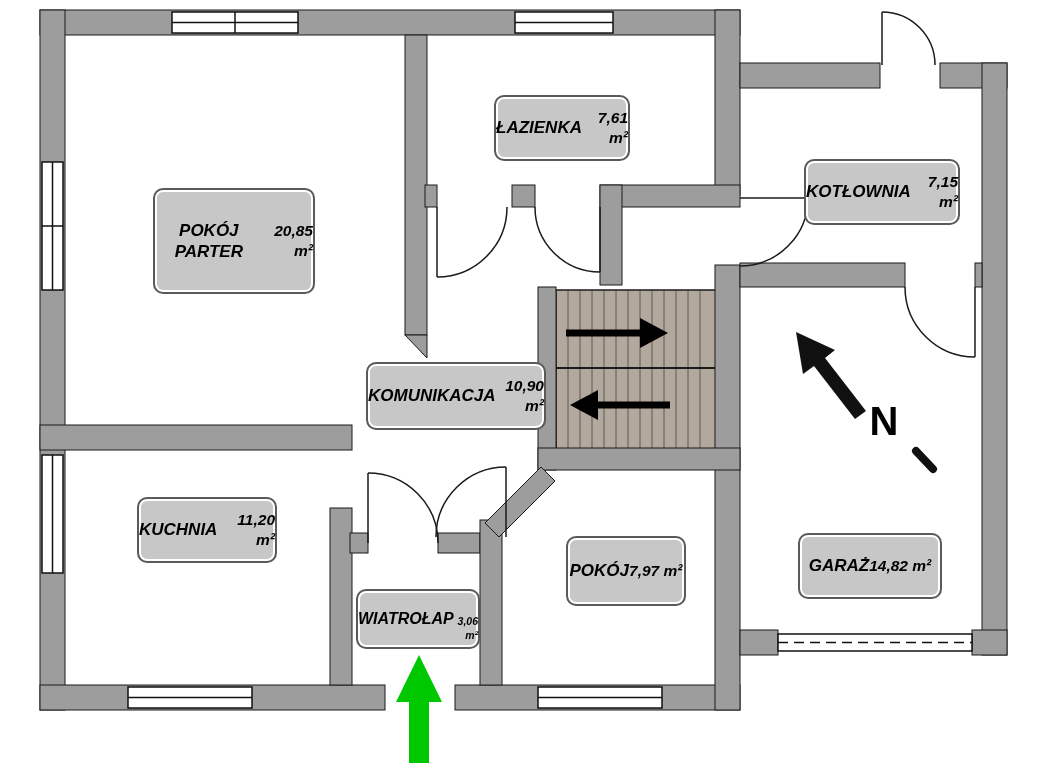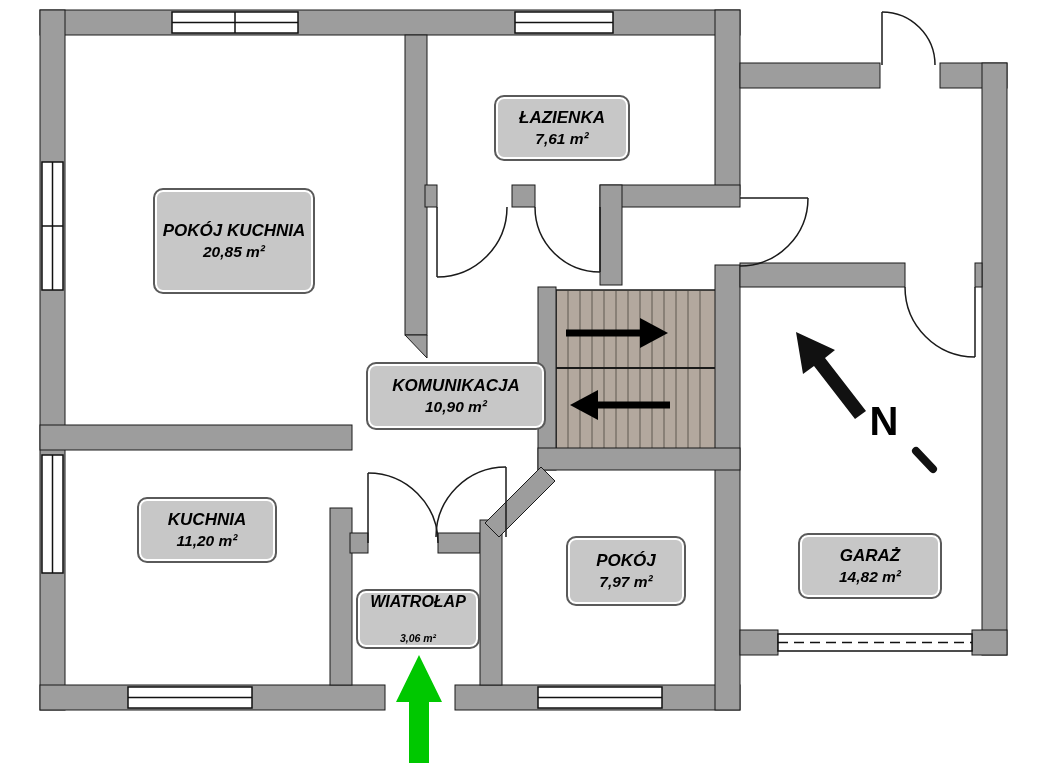--- a/index.html
+++ b/index.html
@@ -10,21 +10,21 @@
     font-family:"Liberation Sans",sans-serif;
     overflow:hidden;
   }
   .plan svg{position:absolute;left:0;top:0;}
   .label-box{
     position:absolute;
     background:#c7c7c7;
     border:2px solid #5a5a5a;
     border-radius:10px;
     box-shadow:inset 0 0 0 2px #ffffff;
-    display:flex;flex-direction:column;
+    display:flex;flex-direction:row;
     align-items:center;justify-content:center;
     text-align:center;
     color:#000;
     z-index:5;
   }
   .room-name{
     font-weight:bold;font-style:italic;
     font-size:17px;line-height:1.25;
     white-space:pre-line;
   }
@@ -185,29 +185,33 @@
 
     <g>
       <polygon points="796,332 835,350 825,358 866,411 855,419 814,366 803,374" fill="#111111"></polygon>
       <line x1="916" y1="451" x2="933" y2="469" stroke="#111111" stroke-width="8" stroke-linecap="round"></line>
     </g>
 
     <polygon points="419,655 442,702 429,702 429,763 409,763 409,702 396,702" fill="#00c800"></polygon>
   </svg>
 
   <div class="label-box" style="left:153px;top:188px;width:158px;height:102px">
-    <div class="room-name">POKÓJ KUCHNIA</div>
+    <div class="room-name">POKÓJ PARTER</div>
     <div class="room-area">20,85 m²</div>
   </div>
 
   <div class="label-box" style="left:494px;top:95px;width:132px;height:62px">
     <div class="room-name">ŁAZIENKA</div>
     <div class="room-area">7,61 m²</div>
   </div>
 
+  <div class="label-box" style="left:804px;top:159px;width:152px;height:62px">
+    <div class="room-name">KOTŁOWNIA</div>
+    <div class="room-area">7,15 m²</div>
+  </div>
 
   <div class="label-box" style="left:366px;top:362px;width:176px;height:64px">
     <div class="room-name">KOMUNIKACJA</div>
     <div class="room-area">10,90 m²</div>
   </div>
 
   <div class="label-box" style="left:137px;top:497px;width:136px;height:62px">
     <div class="room-name">KUCHNIA</div>
     <div class="room-area">11,20 m²</div>
   </div>

